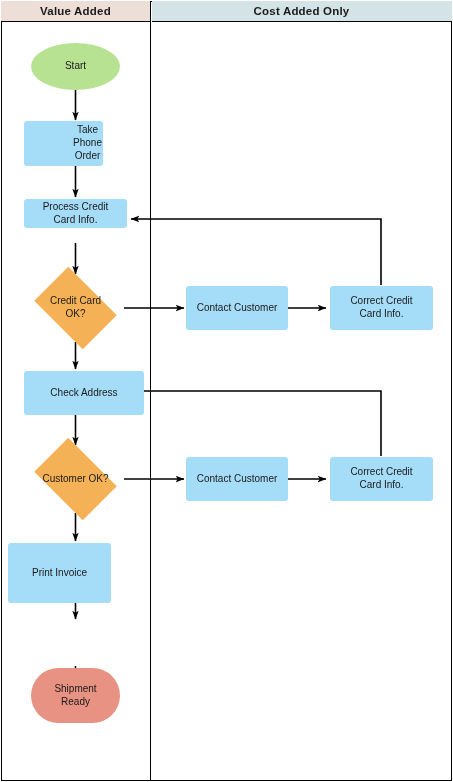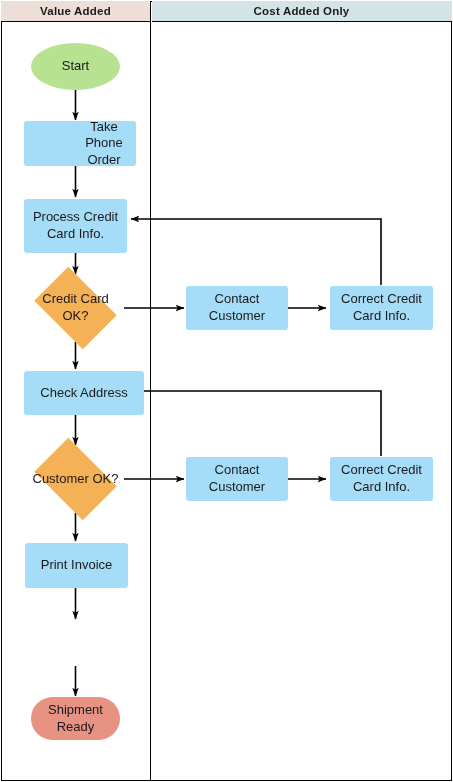--- a/index.html
+++ b/index.html
@@ -62,21 +62,21 @@
   }
 
   
   .node {
     position: absolute;
     box-sizing: border-box;
     display: flex;
     align-items: center;
     justify-content: center;
     text-align: center;
-    font-size: 13px;
+    font-size: 10px;
     color: #1a1a1a;
     line-height: 1.28;
     z-index: 3;
   }
   .node-process {
     background: #a5dcf7;
     border-radius: 3px;
   }
   .node-terminator-start {
     background: #b7e292;
@@ -167,25 +167,25 @@
       <path d="M75.5,588 L75.5,619"></path>
 
       <path d="M75.5,666 L75.5,696"></path>
     </g>
   </svg>
 
   <div class="node node-terminator-start" style="left:31px; top:43px; width:89px; height:47px;">
     <span class="node-label">Start</span>
   </div>
 
-  <div class="node node-process" style="left:24px; top:121px; width:112px; height:45px;padding-left:48px;">
+  <div class="node node-process" style="left:24px; top:121px; width:79px; height:45px;padding-left:48px;">
     <span class="node-label">Take Phone Order</span>
   </div>
 
-  <div class="node node-process" style="left:24px; top:199px; width:103px; height:54px;">
+  <div class="node node-process" style="left:24px; top:199px; width:103px; height:29px;">
     <span class="node-label">Process Credit
 Card Info.</span>
   </div>
 
   <div class="node node-decision" style="left:27px; top:274px; width:97px; height:68px;">
     <span class="diamond-shape"></span>
     <span class="node-label">Credit Card
 OK?</span>
   </div>
 
@@ -209,23 +209,23 @@
 
   <div class="node node-process" style="left:186px; top:457px; width:102px; height:44px;">
     <span class="node-label">Contact Customer</span>
   </div>
 
   <div class="node node-process" style="left:330px; top:457px; width:103px; height:44px;">
     <span class="node-label">Correct Credit
 Card Info.</span>
   </div>
 
-  <div class="node node-process" style="left:25px; top:543px; width:103px; height:45px;">
+  <div class="node node-process" style="left:8px; top:543px; width:103px; height:60px;">
     <span class="node-label">Print Invoice</span>
   </div>
 
 
-  <div class="node node-terminator-end" style="left:31px; top:697px; width:89px; height:43px;">
+  <div class="node node-terminator-end" style="left:31px; top:668px; width:89px; height:55px;">
     <span class="node-label">Shipment
 Ready</span>
   </div>
 
 </div>
 
 </body></html>

